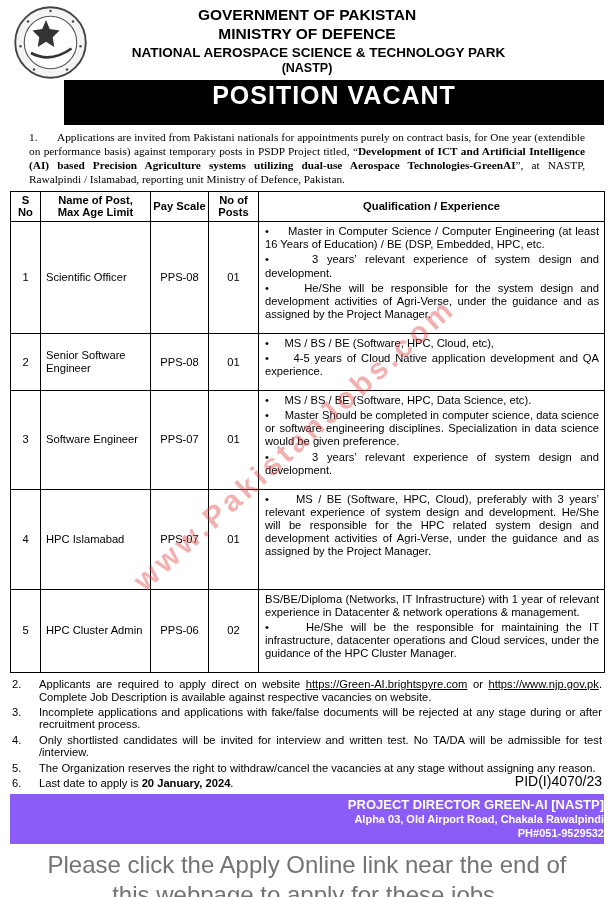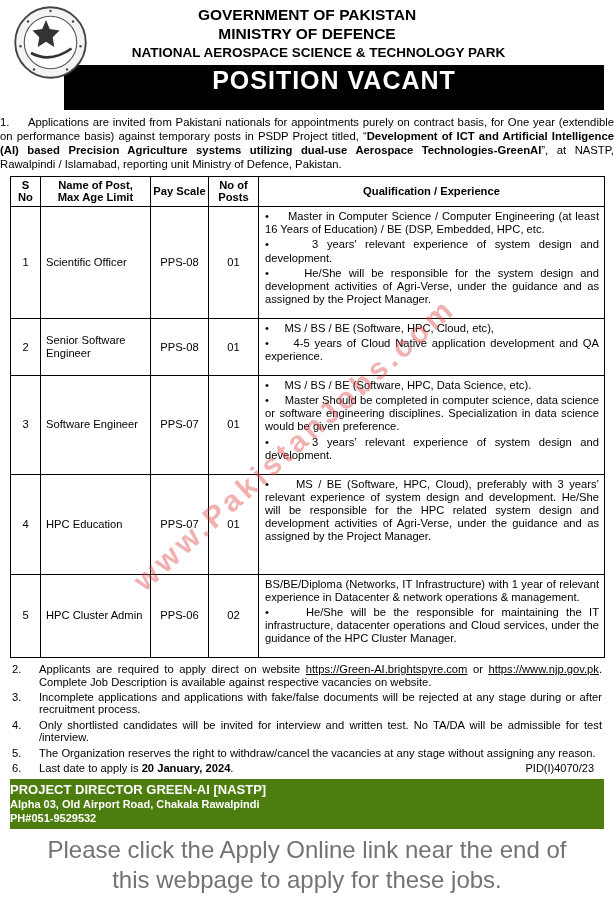--- a/index.html
+++ b/index.html
@@ -14,21 +14,21 @@
   .header { text-align:center; padding-top:6px; }
   .h1 { font-size:15.5px; font-weight:bold; line-height:1.2; }
   .h3 { font-size:13.5px; font-weight:bold; line-height:1.2; margin-top:2px;margin-left:23px; }
   .h4 { font-size:12.5px; font-weight:bold; line-height:1.2; }
 
   
   .banner { background:#000; color:#fff; font-size:25px; font-weight:bold; text-align:center;
             margin:4px 10px 0 64px; padding:1px 0 15px; letter-spacing:1px; }
 
   
-  .intro { margin:6px 0 0; font-size:11.3px; line-height:1.22; text-align:justify; }
+  .intro { margin:6px 29px 0; font-size:11.3px; line-height:1.22; text-align:justify;font-family:Liberation Serif, serif; }
   .intro-num { display:inline-block; width:28px; }
   .b { font-weight:bold; }
 
   
   table.posts { border-collapse:collapse; table-layout:fixed; width:594px; margin:4px 10px 0; font-size:11.2px; }
   .posts th, .posts td { border:1px solid #000; }
   .posts th { font-size:11.2px; font-weight:bold; text-align:center; vertical-align:middle;
               white-space:pre-line; padding:2px 1px; height:28px; line-height:1.15; }
   .posts td { vertical-align:middle; padding:2px 5px; line-height:1.17; }
   td.sno-cell, td.pay-cell, td.posts-cell { text-align:center; }
@@ -40,24 +40,24 @@
   tbody tr:nth-child(3) { height:96px; }
   tbody tr:nth-child(4) { height:100px; }
   tbody tr:nth-child(5) { height:80px; }
 
   
   .notes { margin:5px 12px 0; font-size:11.2px; position:relative; }
   .note { display:flex; margin-bottom:3px; }
   .note-num { width:27px; flex:none; }
   .note-text { flex:1; text-align:justify; line-height:1.11; }
   .note-link { color:#000; text-decoration:underline; cursor:pointer; }
-  .pid { position:absolute; right:8px; bottom:1px; font-size:11px; }
-
-  
-  .footer { background:#4d7c0f; color:#fff; text-align:left; margin:4px 10px 0; padding:3px 0 4px; }
+  .pid { position:absolute; right:0; bottom:1px; font-size:14px; }
+
+  
+  .footer { background:#8b5cf6; color:#fff; text-align:right; margin:4px 10px 0; padding:3px 0 4px; }
   .f1 { font-size:13px; font-weight:bold; line-height:1.25; }
   .f2 { font-size:11px; font-weight:bold; line-height:1.25; }
 
   
   .apply { color:#737373; text-align:center; font-size:24px; margin-top:6px; line-height:1.25; }
 
   
   .watermark { position:absolute; left:138px; top:568px; transform:rotate(-42deg); transform-origin:0 50%;
                color:rgba(225,70,70,0.42); font-size:30px; font-weight:bold; letter-spacing:4px;
                white-space:nowrap; pointer-events:none; }
@@ -80,20 +80,21 @@
       <circle cx="90" cy="55" r="1.6" fill="#444"></circle>
       <circle cx="28" cy="86" r="1.6" fill="#444"></circle>
       <circle cx="72" cy="86" r="1.6" fill="#444"></circle>
     </svg>
   </div>
 
   <div class="header">
     <div class="h1">GOVERNMENT OF PAKISTAN</div>
     <div class="h1">MINISTRY OF DEFENCE</div>
     <div class="h3">NATIONAL AEROSPACE SCIENCE &amp; TECHNOLOGY PARK</div>
+    <div class="h4">(NASTP)</div>
   </div>
 
   <div class="banner">POSITION VACANT</div>
 
   <div class="intro">
     <span class="intro-num">1.</span><span>Applications are invited from Pakistani nationals for appointments purely on contract basis, for One year (extendible on performance basis) against temporary posts in PSDP Project titled, “</span><span class="b">Development of ICT and Artificial Intelligence (AI) based Precision Agriculture systems utilizing dual-use Aerospace Technologies-GreenAI</span><span>”, at NASTP, Rawalpindi / Islamabad, reporting unit Ministry of Defence, Pakistan.</span>
   </div>
 
   <table class="posts">
     <colgroup>
@@ -143,21 +144,21 @@
           <td class="pay-cell">PPS-07</td>
           <td class="posts-cell">01</td>
           <td class="q-cell">
             <div class="q-item">•&nbsp;&nbsp;&nbsp;&nbsp;&nbsp;MS / BS / BE (Software, HPC, Data Science, etc).</div>
             <div class="q-item">•&nbsp;&nbsp;&nbsp;&nbsp;&nbsp;Master Should be completed in computer science, data science or software engineering disciplines. Specialization in data science would be given preference.</div>
             <div class="q-item">•&nbsp;&nbsp;&nbsp;&nbsp;&nbsp;3 years’ relevant experience of system design and development.</div>
           </td>
         </tr>
         <tr>
           <td class="sno-cell">4</td>
-          <td class="post-cell">HPC Education</td>
+          <td class="post-cell">HPC Islamabad</td>
           <td class="pay-cell">PPS-07</td>
           <td class="posts-cell">01</td>
           <td class="q-cell">
             <div class="q-item">•&nbsp;&nbsp;&nbsp;&nbsp;&nbsp;MS / BE (Software, HPC, Cloud), preferably with 3 years’ relevant experience of system design and development. He/She will be responsible for the HPC related system design and development activities of Agri-Verse, under the guidance and as assigned by the Project Manager.</div>
           </td>
         </tr>
         <tr>
           <td class="sno-cell">5</td>
           <td class="post-cell">HPC Cluster Admin</td>
           <td class="pay-cell">PPS-06</td>

